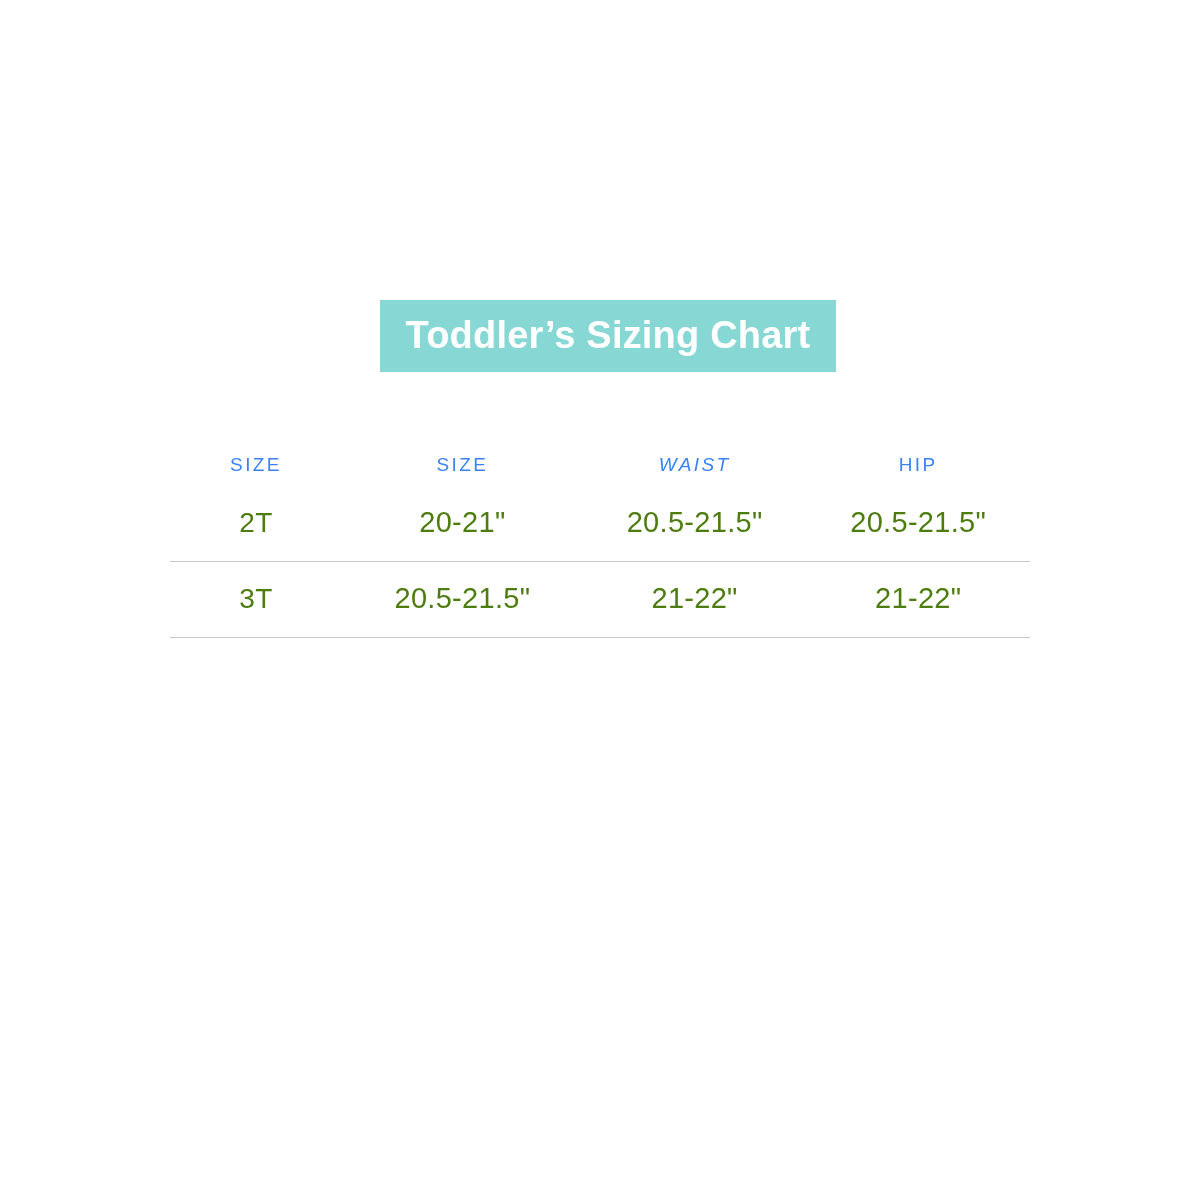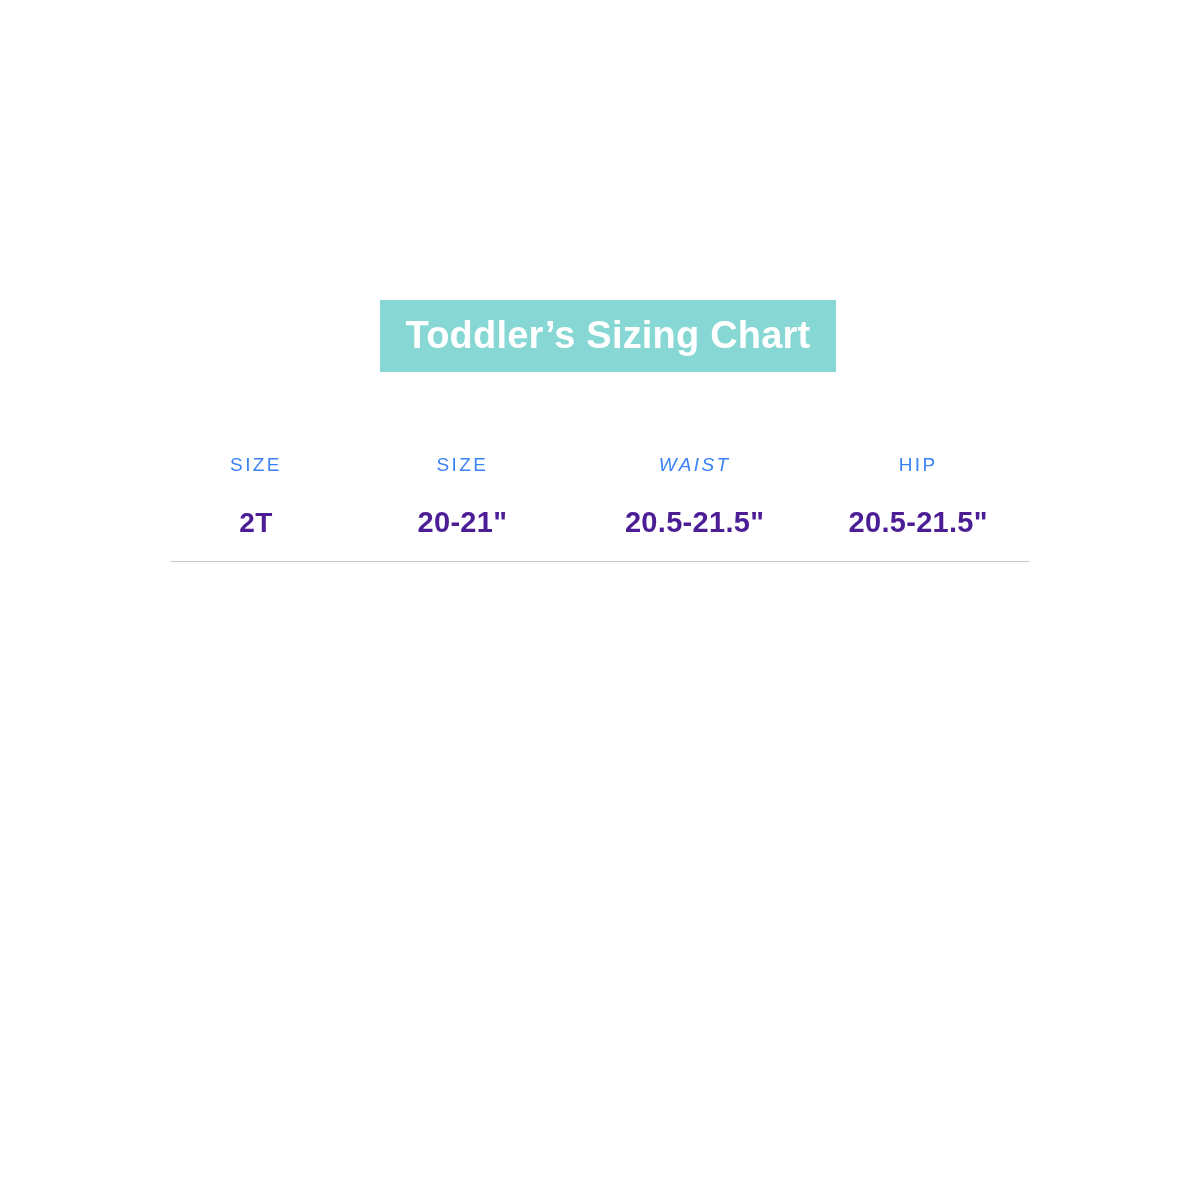--- a/index.html
+++ b/index.html
@@ -57,22 +57,22 @@
     padding: 14px 0 22px 0;
     border: none;
   }
   table.size-table th.col-size { width: 20%; }
   table.size-table th.col-chest { width: 28%; }
   table.size-table th.col-waist { width: 26%; font-style: italic; }
   table.size-table th.col-hip { width: 26%; }
 
   table.size-table td {
     font-size: 29px;
-    font-weight: bold;
-    color: #4c1d95;
+    font-weight: normal;
+    color: #4d7c0f;
     text-align: center;
     padding: 20px 0 22px 0;
     border-bottom: 1px solid #c9c9c9;
     letter-spacing: 0.3px;
   }
   table.size-table tr.row-first td {
     padding-top: 8px;
   }
   table.size-table td.cell-size {
     font-size: 28px;
@@ -97,17 +97,23 @@
           <th class="col-hip">HIP</th>
         </tr>
       </thead>
       <tbody>
         <tr class="row-first">
           <td class="cell-size">2T</td>
           <td>20-21"</td>
           <td>20.5-21.5"</td>
           <td>20.5-21.5"</td>
         </tr>
+        <tr>
+          <td class="cell-size">3T</td>
+          <td>20.5-21.5"</td>
+          <td>21-22"</td>
+          <td>21-22"</td>
+        </tr>
       </tbody>
     </table>
   </div>
 
 </div>
 
 </body></html>

